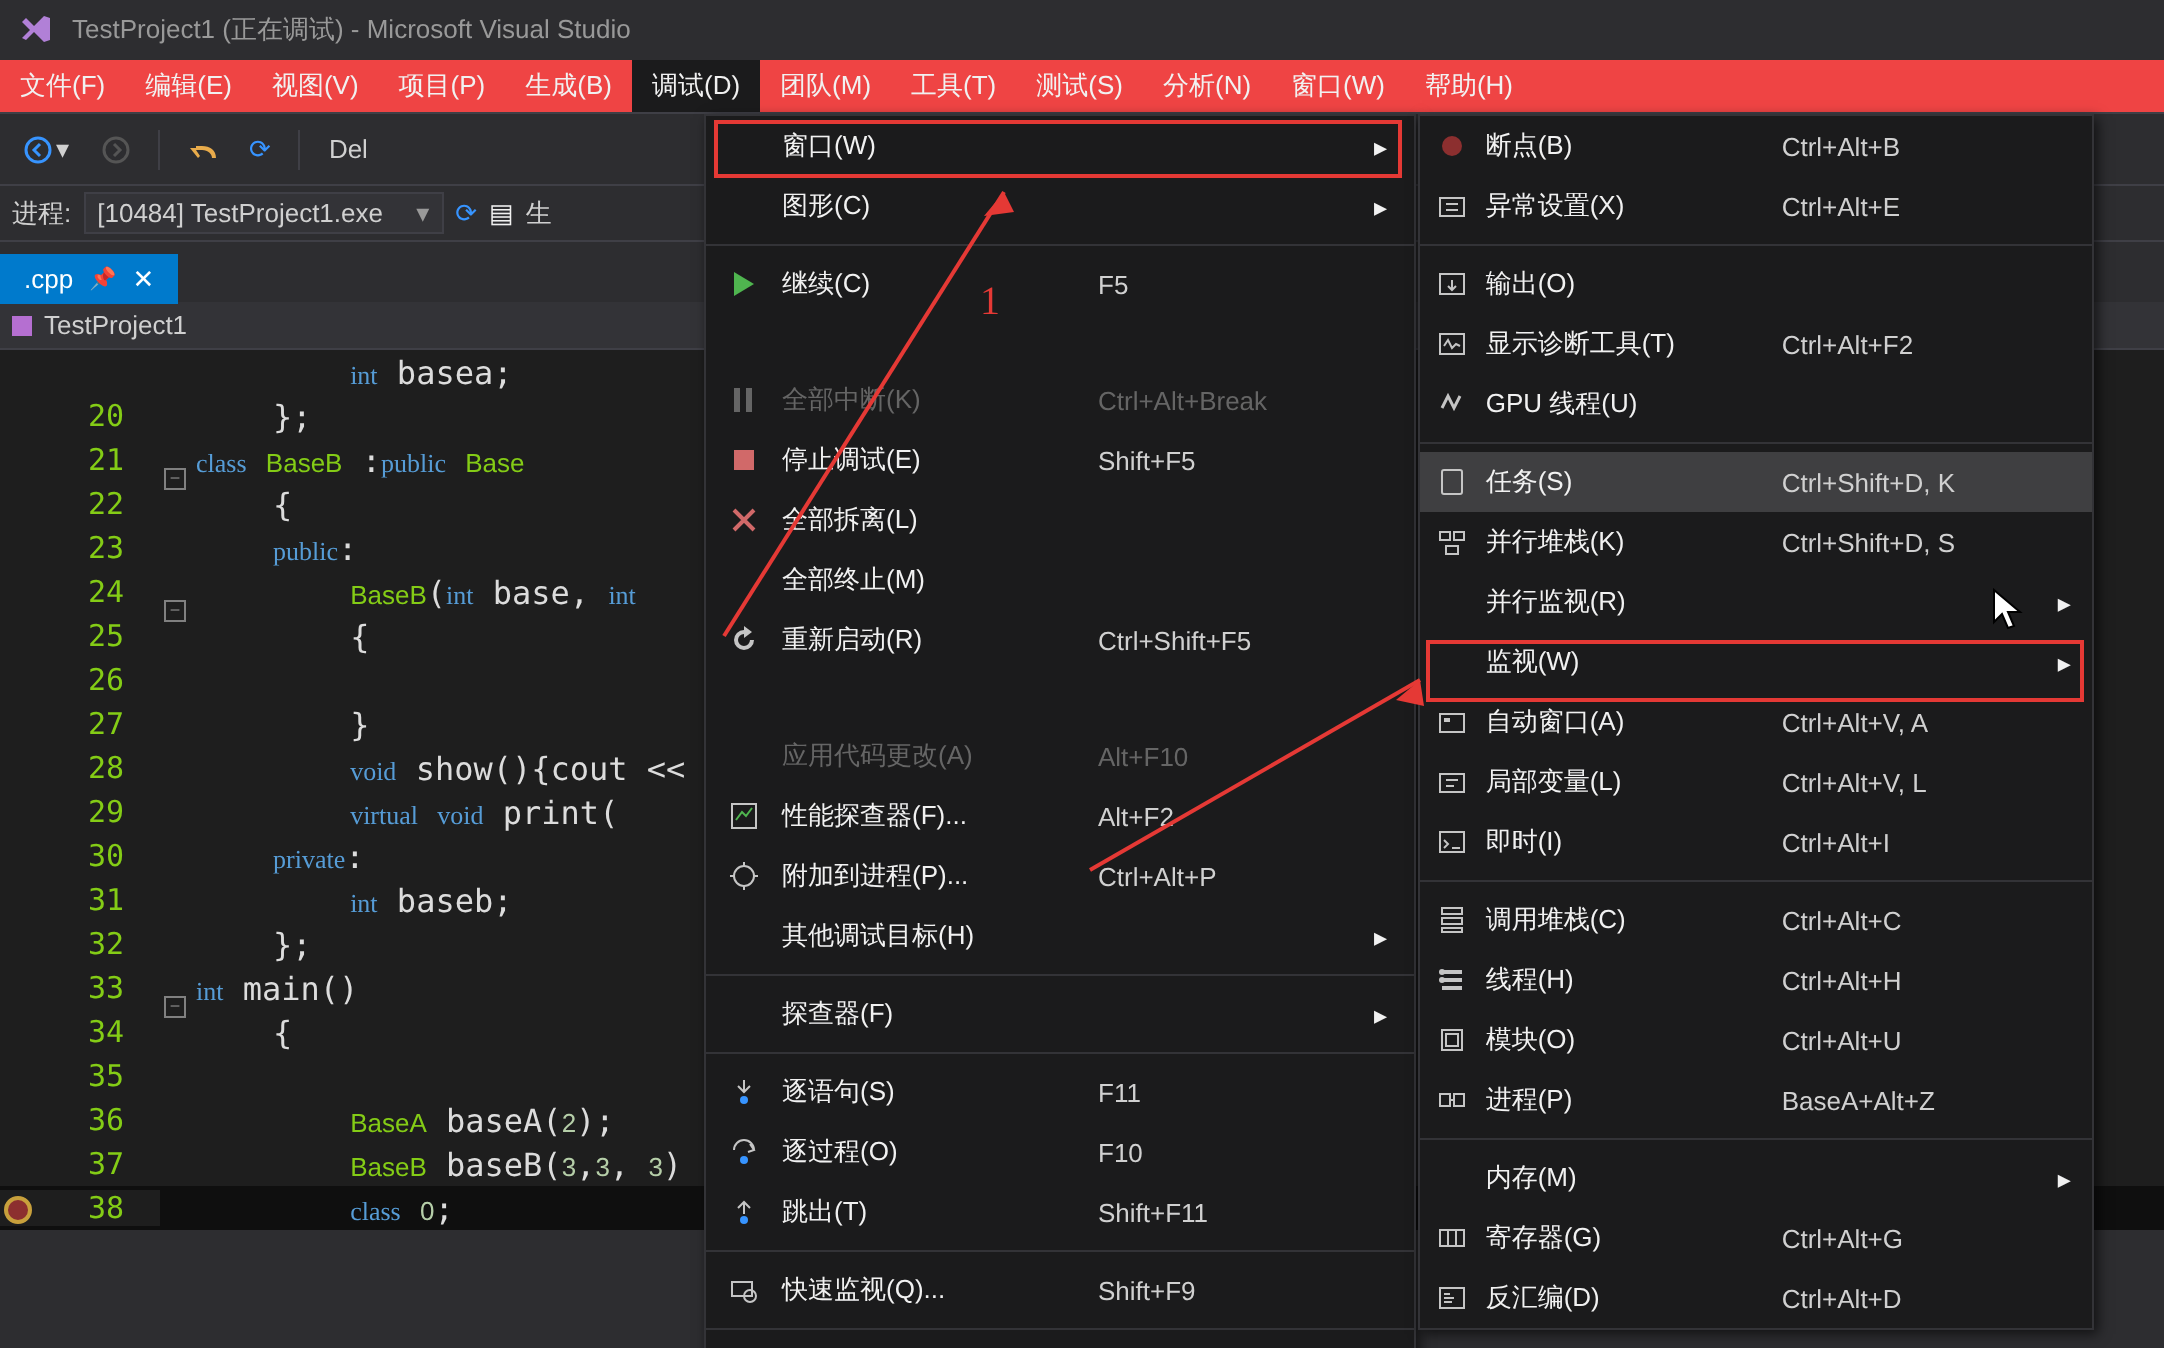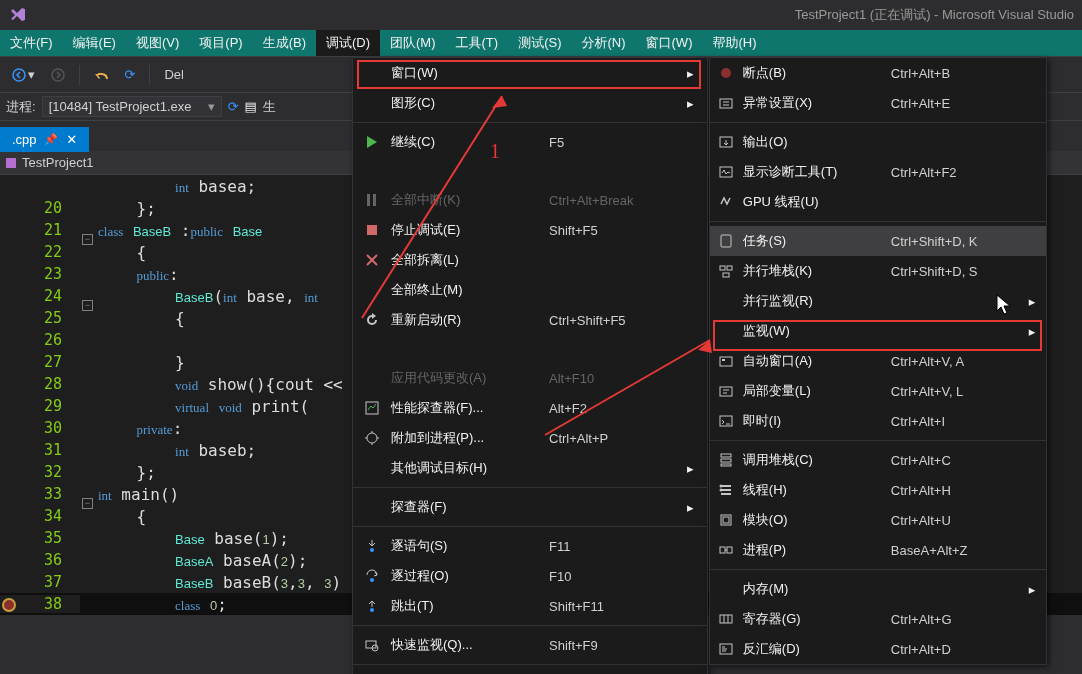--- a/index.html
+++ b/index.html
@@ -1,39 +1,39 @@
 <!DOCTYPE html>
 <html><head>
 <meta charset="utf-8">
 <style>
   * { margin: 0; padding: 0; box-sizing: border-box; font-family: "Segoe UI", "Microsoft YaHei", sans-serif; font-size: 13px; }
   body { background: #2d2d30; color: #f1f1f1; width: 1082px; height: 674px; overflow: hidden; position: relative; }
-  .titlebar { height: 30px; background: #2d2d30; display: flex; align-items: center; padding: 0 8px; color: #999; justify-content: space-between; }
+  .titlebar { height: 30px; background: #2d2d30; display: flex; align-items: center; padding: 0 8px; color: #999; }
   .titlebar .vs-icon { width: 20px; height: 20px; margin-right: 8px; display:flex;align-items:center;justify-content:center;}
-  .menubar { height: 27px; background: #0f766e; display: flex; align-items: center; padding: 0 0px; border-bottom: 1px solid #3f3f46;}
+  .menubar { height: 27px; background: #ef4444; display: flex; align-items: center; padding: 0 0px; border-bottom: 1px solid #3f3f46;}
   .menubar .menuitem { padding: 4px 10px; color: #f1f1f1; cursor: default; }
   .menubar .menuitem.active { background: #1b1b1c; }
   .toolbar { height: 36px; background: #2d2d30; display:flex; align-items:center; padding: 0 6px; gap:4px; border-bottom:1px solid #3f3f46;}
   .toolbar .tbtn { color:#d0d0d0; padding:4px 6px; display:flex;align-items:center;gap:2px;}
   .toolbar .sep { width:1px;height:20px;background:#3f3f46;margin:0 4px;}
   .process-row { height: 28px; background:#2d2d30; display:flex; align-items:center; padding:0 6px; gap:6px; border-bottom:1px solid #3f3f46;}
   .process-row .lbl{color:#d0d0d0;}
   .process-row .combo{background:#333337;border:1px solid #3f3f46;padding:2px 6px;color:#d0d0d0;min-width:180px;display:flex;justify-content:space-between;align-items:flex-start;}
   .tabbar { height: 30px; background:#2d2d30; display:flex; align-items:flex-end;}
   .tabbar .tab { background:#007acc; color:#fff;padding:5px 12px;display:flex;align-items:center;gap:8px;position:relative;bottom:-1px;}
   .tabbar .tab .pin{font-size:11px;}
   .breadcrumb { height:24px;background:#333337;display:flex;align-items:center;padding:0 6px;color:#d0d0d0;border-bottom:1px solid #3f3f46;}
   .editor { background:#1e1e1e; position:relative; }
   .editor-row { display:flex; height:22px; align-items:center;}
   .gutter { width:80px; background:#1e1e1e;color:#84cc16;text-align:right;padding-right:18px;font-family:Consolas,monospace;font-size:15px;position:relative;}
   .margin { width:18px;background:#1e1e1e;position:relative;}
   .margin .fold{position:absolute;left:2px;top:4px;width:11px;height:11px;border:1px solid #808080;color:#808080;font-size:9px;line-height:9px;text-align:center;}
   .code { font-family:Consolas,monospace;font-size:16px;color:#dcdcdc;white-space:pre;}
   .kw { color:#569cd6;font-family:Liberation Serif, serif;}
-  .type { color:#5eead4;}
+  .type { color:#84cc16;}
   .num { color:#b5cea8;}
   .cur-line{background:#0f0f0f;}
   .bp { position:absolute;left:2px;top:3px;width:14px;height:14px;background:#8c2f2f;border-radius:50%;border:2px solid #c8a03c;}
   
   .dropdown { position:absolute; background:#1b1b1c; border:1px solid #333337; box-shadow:2px 2px 6px rgba(0,0,0,.6); z-index:100;}
   .dropdown .row { display:flex;align-items:center;height:30px;padding:0 8px;color:#f1f1f1;gap:8px;}
   .dropdown .row.highlighted{background:#3f3f41;}
   .dropdown .row.disabled{color:#656565;margin-top:28px;}
   .dropdown .icon-col{width:22px;display:flex;justify-content:center;align-items:center;}
   .dropdown .label-col{flex:1;min-width:140px;}
@@ -207,21 +207,20 @@
       <div class="code"><span class="kw">int</span> main()</div>
     </div>
     <div class="editor-row">
       <div class="gutter">34</div>
       <div class="margin"></div>
       <div class="code">    {</div>
     </div>
     <div class="editor-row">
       <div class="gutter">35</div>
       <div class="margin"></div>
-      <div class="code">        <span class="type">Base</span> base(<span class="num">1</span>);</div>
     </div>
     <div class="editor-row">
       <div class="gutter">36</div>
       <div class="margin"></div>
       <div class="code">        <span class="type">BaseA</span> baseA(<span class="num">2</span>);</div>
     </div>
     <div class="editor-row">
       <div class="gutter">37</div>
       <div class="margin"></div>
       <div class="code">        <span class="type">BaseB</span> baseB(<span class="num">3</span>,<span class="num">3</span>, <span class="num">3</span>)</div>

